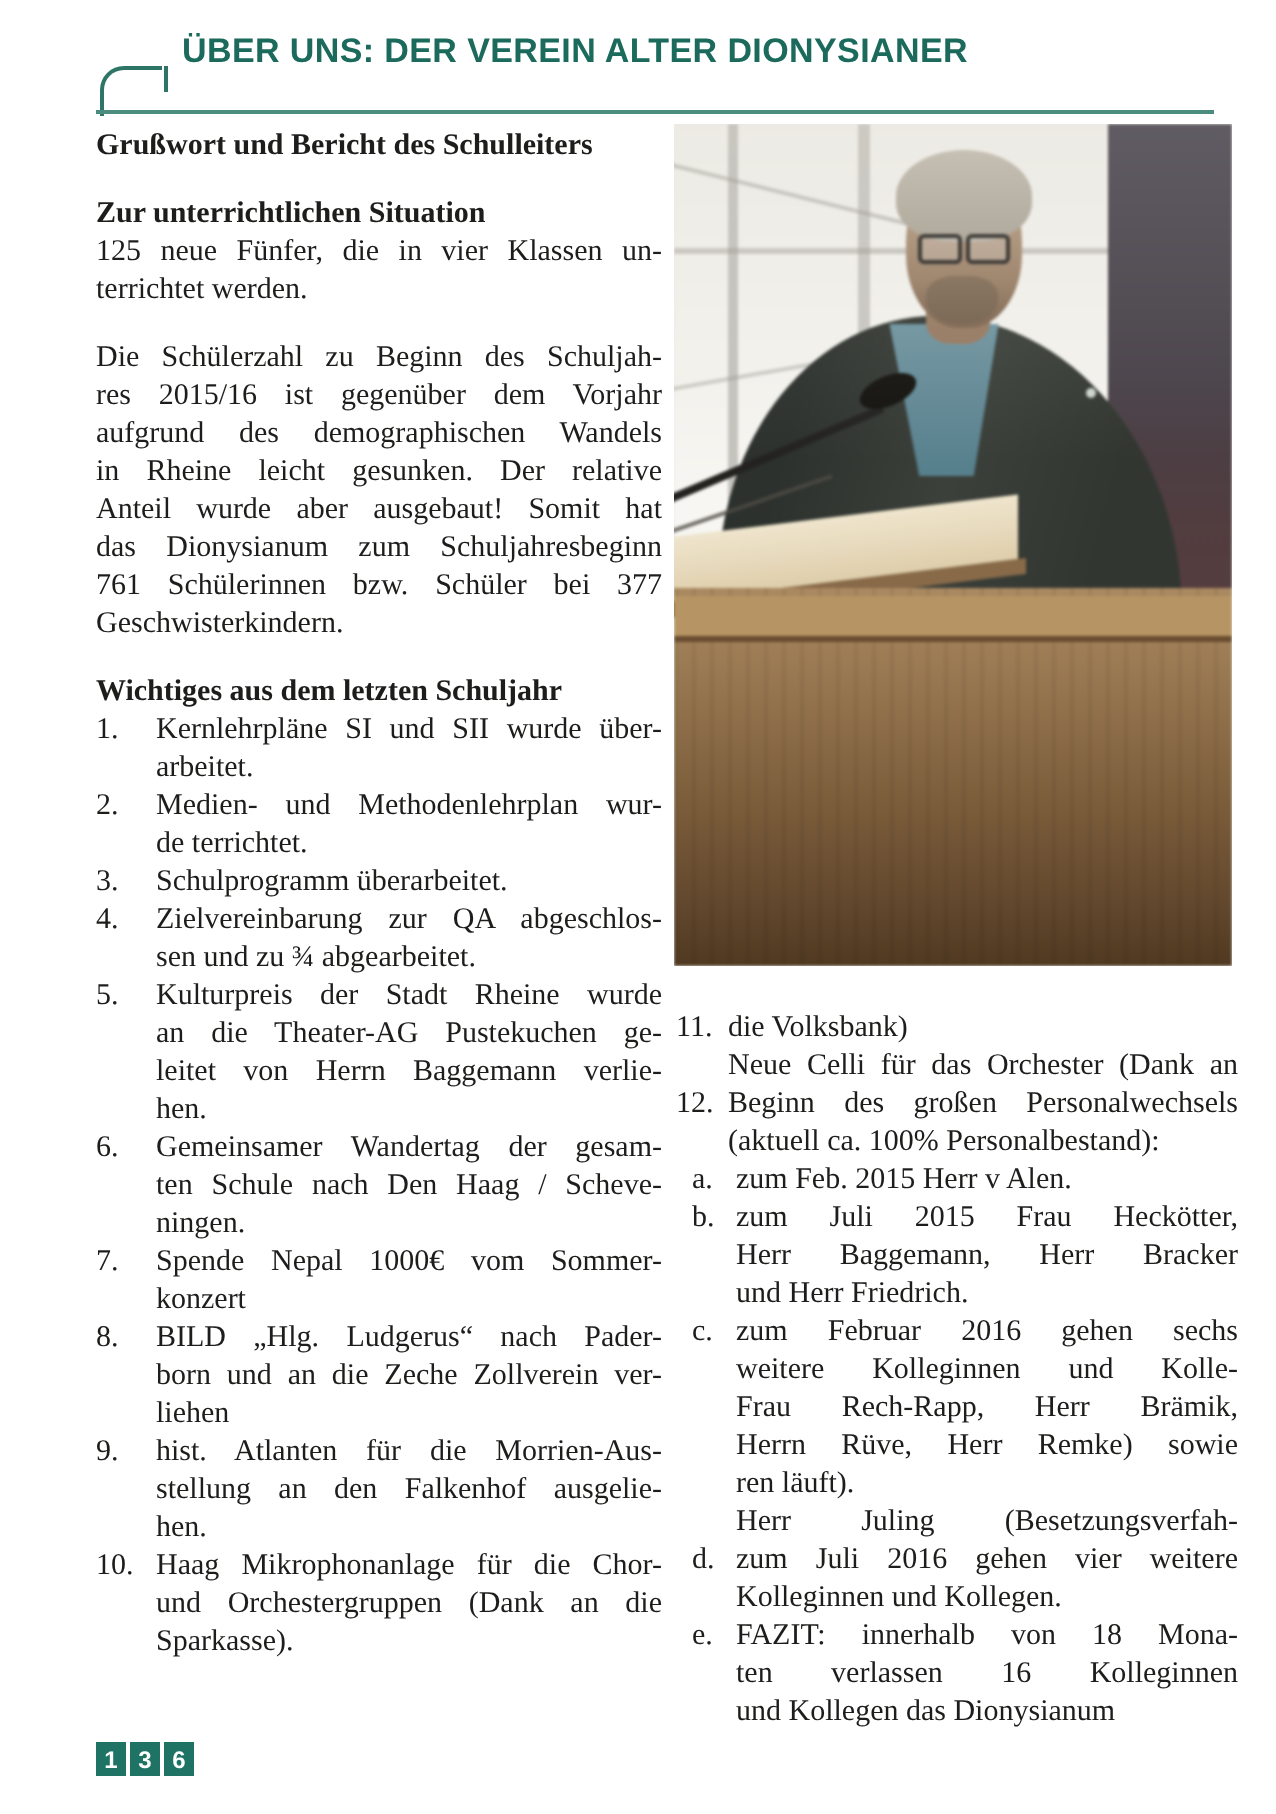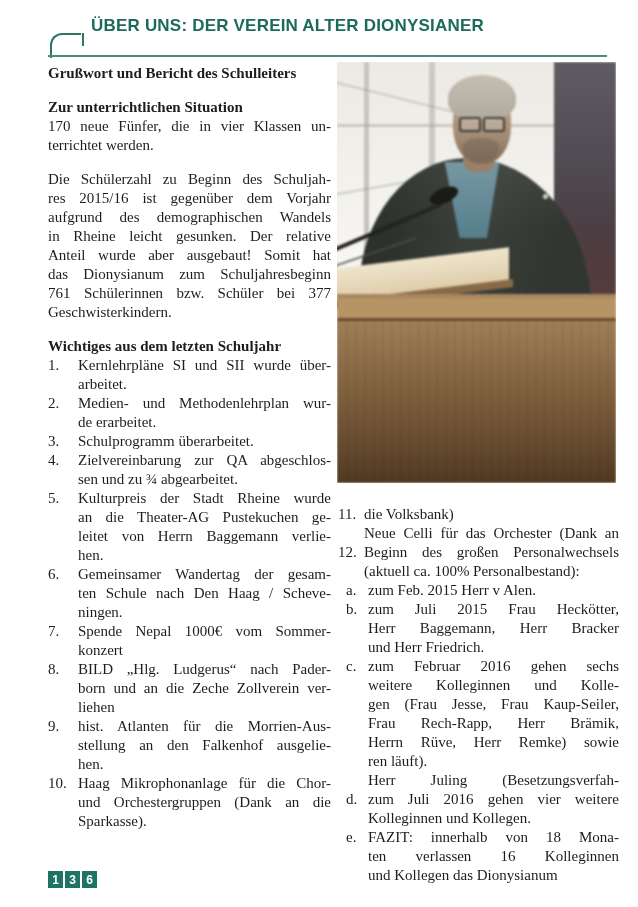--- a/index.html
+++ b/index.html
@@ -109,21 +109,21 @@
   <div class="hdr-bracket"></div>
   <div class="hdr-tick"></div>
   <div class="hdr-title">ÜBER UNS: DER VEREIN ALTER DIONYSIANER</div>
   <div class="hdr-rule"></div>
 
   <div class="col col-left">
     <div class="bold-head">Grußwort und Bericht des Schulleiters</div>
     <div class="bold-head tight">Zur unterrichtlichen Situation</div>
     <div>
         <div class="para">
-          <div class="ln">170 neue Fünfer, die in vier Klassen un-</div>
+          <div class="ln">125 neue Fünfer, die in vier Klassen un-</div>
           <div class="ln last">terrichtet werden.</div>
         </div>
         <div class="para">
           <div class="ln">Die Schülerzahl zu Beginn des Schuljah-</div>
           <div class="ln">res 2015/16 ist gegenüber dem Vorjahr</div>
           <div class="ln">aufgrund des demographischen Wandels</div>
           <div class="ln">in Rheine leicht gesunken. Der relative</div>
           <div class="ln">Anteil wurde aber ausgebaut! Somit hat</div>
           <div class="ln">das Dionysianum zum Schuljahresbeginn</div>
           <div class="ln">761 Schülerinnen bzw. Schüler bei 377</div>
@@ -136,21 +136,21 @@
           <div class="linum">1.</div>
           <div class="litxt">
             <div class="ln">Kernlehrpläne SI und SII wurde über-</div>
             <div class="ln last">arbeitet.</div>
           </div>
         </div>
         <div class="lirow">
           <div class="linum">2.</div>
           <div class="litxt">
             <div class="ln">Medien- und Methodenlehrplan wur-</div>
-            <div class="ln last">de erarbeitet.</div>
+            <div class="ln last">de terrichtet.</div>
           </div>
         </div>
         <div class="lirow">
           <div class="linum">3.</div>
           <div class="litxt">
             <div class="ln last">Schulprogramm überarbeitet.</div>
           </div>
         </div>
         <div class="lirow">
           <div class="linum">4.</div>
@@ -267,21 +267,20 @@
             <div class="ln">zum Juli 2015 Frau Heckötter,</div>
             <div class="ln">Herr Baggemann, Herr Bracker</div>
             <div class="ln last">und Herr Friedrich.</div>
           </div>
         </div>
         <div class="lirow sub">
           <div class="linum subnum">c.</div>
           <div class="litxt">
             <div class="ln">zum Februar 2016 gehen sechs</div>
             <div class="ln">weitere Kolleginnen und Kolle-</div>
-            <div class="ln">gen (Frau Jesse, Frau Kaup-Seiler,</div>
             <div class="ln">Frau Rech-Rapp, Herr Brämik,</div>
             <div class="ln">Herrn Rüve, Herr Remke) sowie</div>
             <div class="ln last">ren läuft).</div>
             <div class="ln">Herr Juling (Besetzungsverfah-</div>
           </div>
         </div>
         <div class="lirow sub">
           <div class="linum subnum">d.</div>
           <div class="litxt">
             <div class="ln">zum Juli 2016 gehen vier weitere</div>

